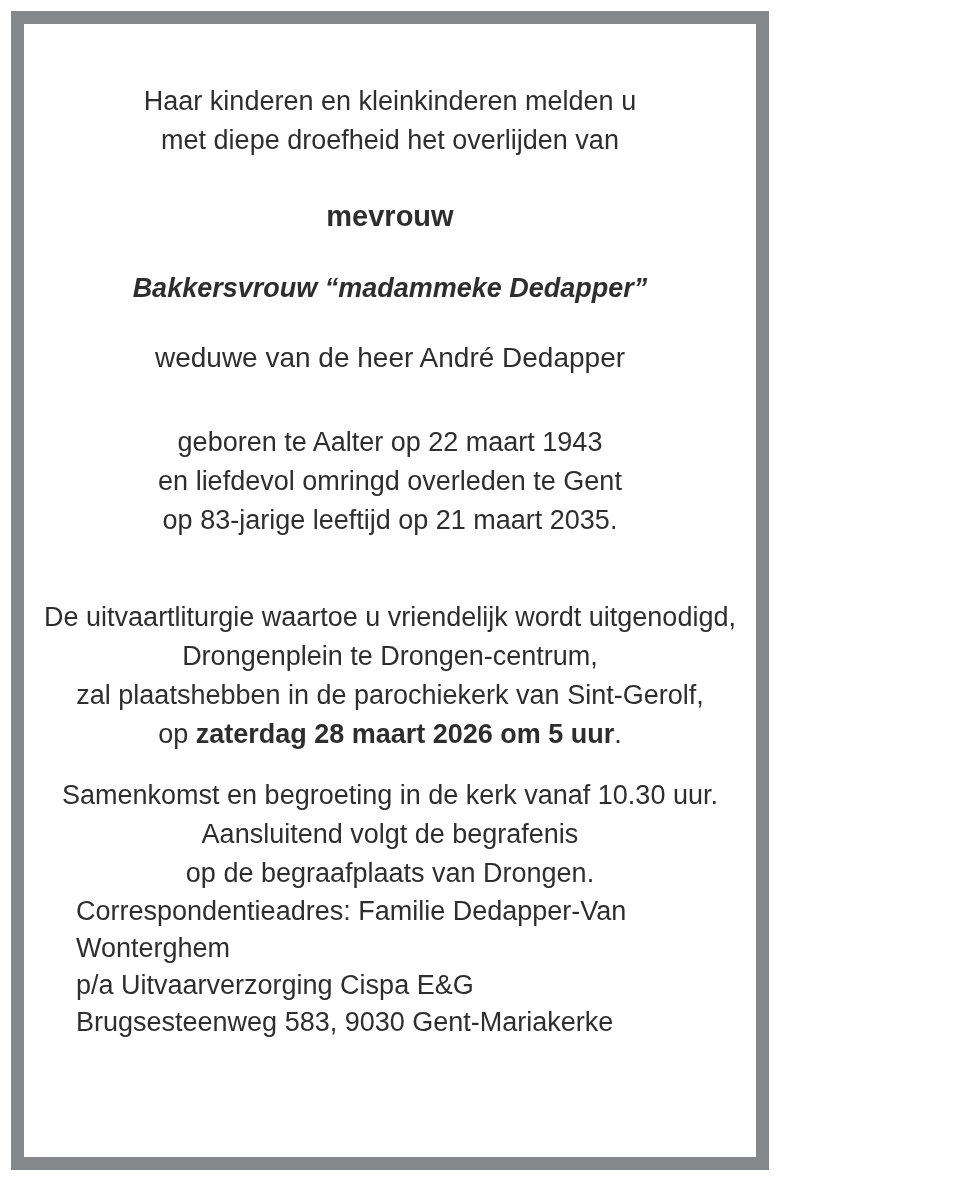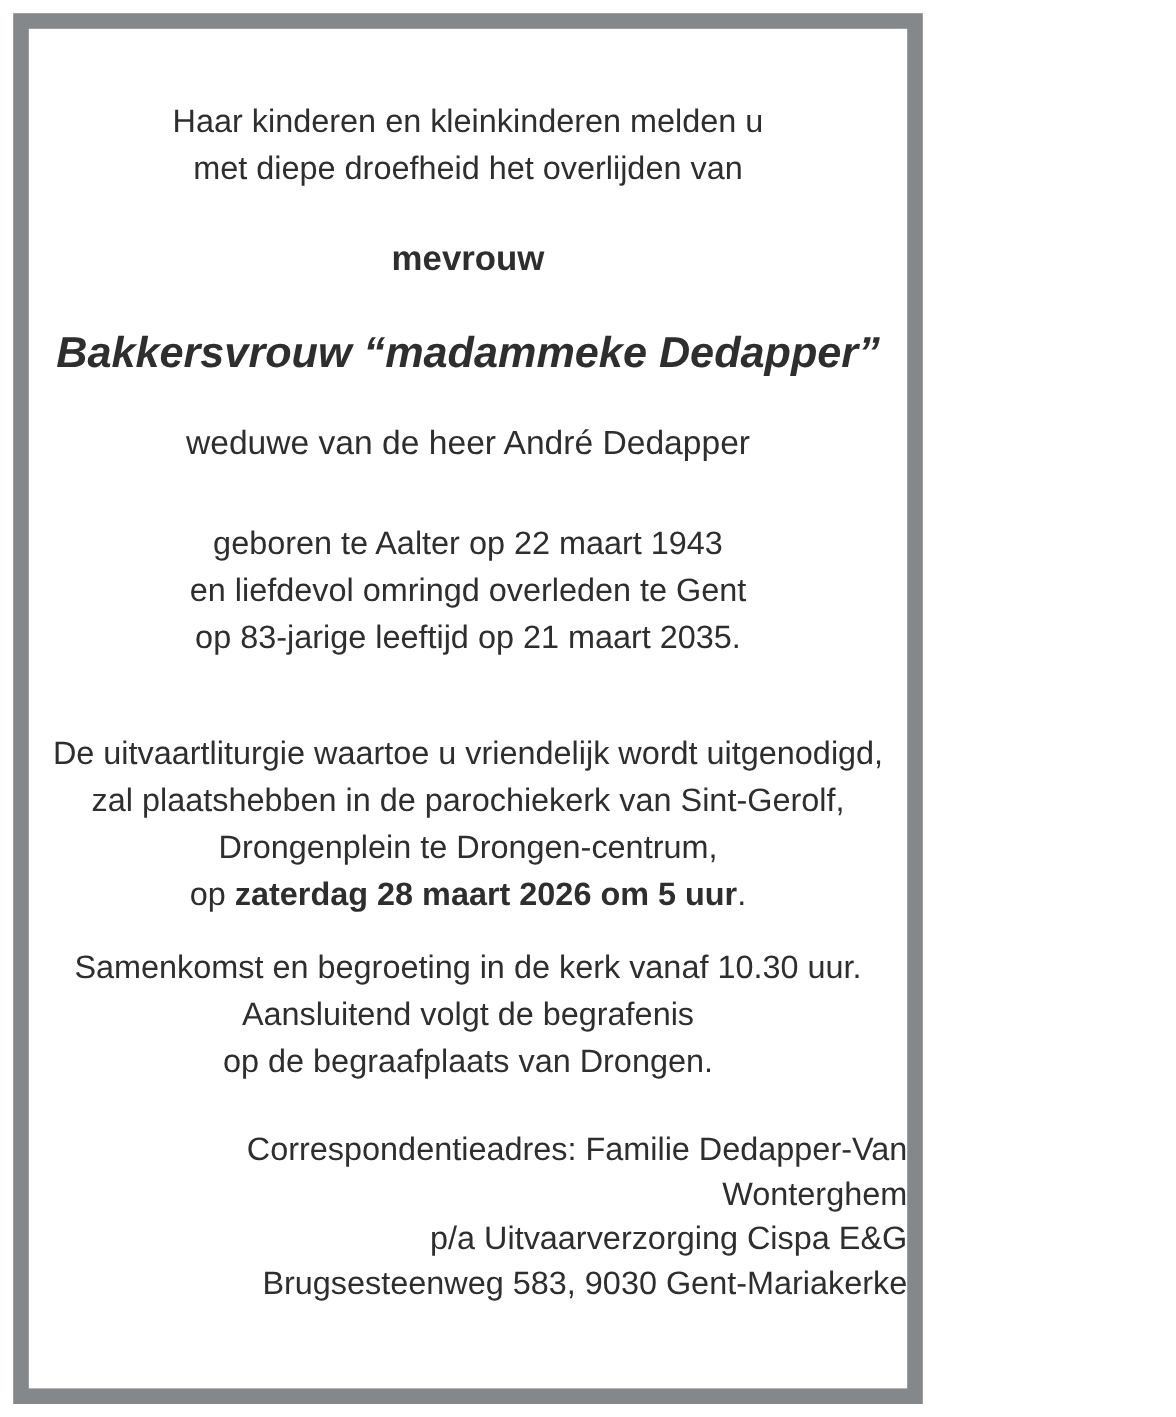--- a/index.html
+++ b/index.html
@@ -32,33 +32,32 @@
   .name {
     margin-top: 8px;
     font-size: 61px;
     line-height: 72px;
     font-weight: 400;
     letter-spacing: 0.5px;
     color: #2b2b2b;
   }
   .nickname {
     margin-top: 40px;
-    font-size: 36px;
+    font-size: 27px;
     font-weight: bold;
     font-style: italic;
   }
   .relation { margin-top: 34px; font-size: 28px; }
   .life-block { margin-top: 46px; }
   .service-block { margin-top: 58px; }
   .service-block .bold { font-weight: bold; }
   .gathering { margin-top: 22px; }
   .burial-block { }
   .correspondence {
-    margin-top: 36px;
-    text-align: right;
+    text-align: left;
     padding-left: 52px;
   }
   .correspondence .line { line-height: 37px; }
 </style>
 </head>
 <body>
 
 <div class="page">
   <div class="frame">
     <div class="content">
@@ -76,22 +75,22 @@
       <div class="relation line">weduwe van de heer André Dedapper</div>
 
       <div class="life-block">
         <div class="line">geboren te Aalter op 22 maart 1943</div>
         <div class="line">en liefdevol omringd overleden te Gent</div>
         <div class="line">op 83-jarige leeftijd op 21 maart 2035.</div>
       </div>
 
       <div class="service-block">
         <div class="line">De uitvaartliturgie waartoe u vriendelijk wordt uitgenodigd,</div>
+        <div class="line">Drongenplein te Drongen-centrum,</div>
         <div class="line">zal plaatshebben in de parochiekerk van Sint-Gerolf,</div>
-        <div class="line">Drongenplein te Drongen-centrum,</div>
         <div class="line"><span>op </span><span class="bold">zaterdag 28 maart 2026 om 5 uur</span><span>.</span></div>
       </div>
 
       <div class="gathering line">Samenkomst en begroeting in de kerk vanaf 10.30 uur.</div>
 
       <div class="burial-block">
         <div class="line">Aansluitend volgt de begrafenis</div>
         <div class="line">op de begraafplaats van Drongen.</div>
       </div>
 

